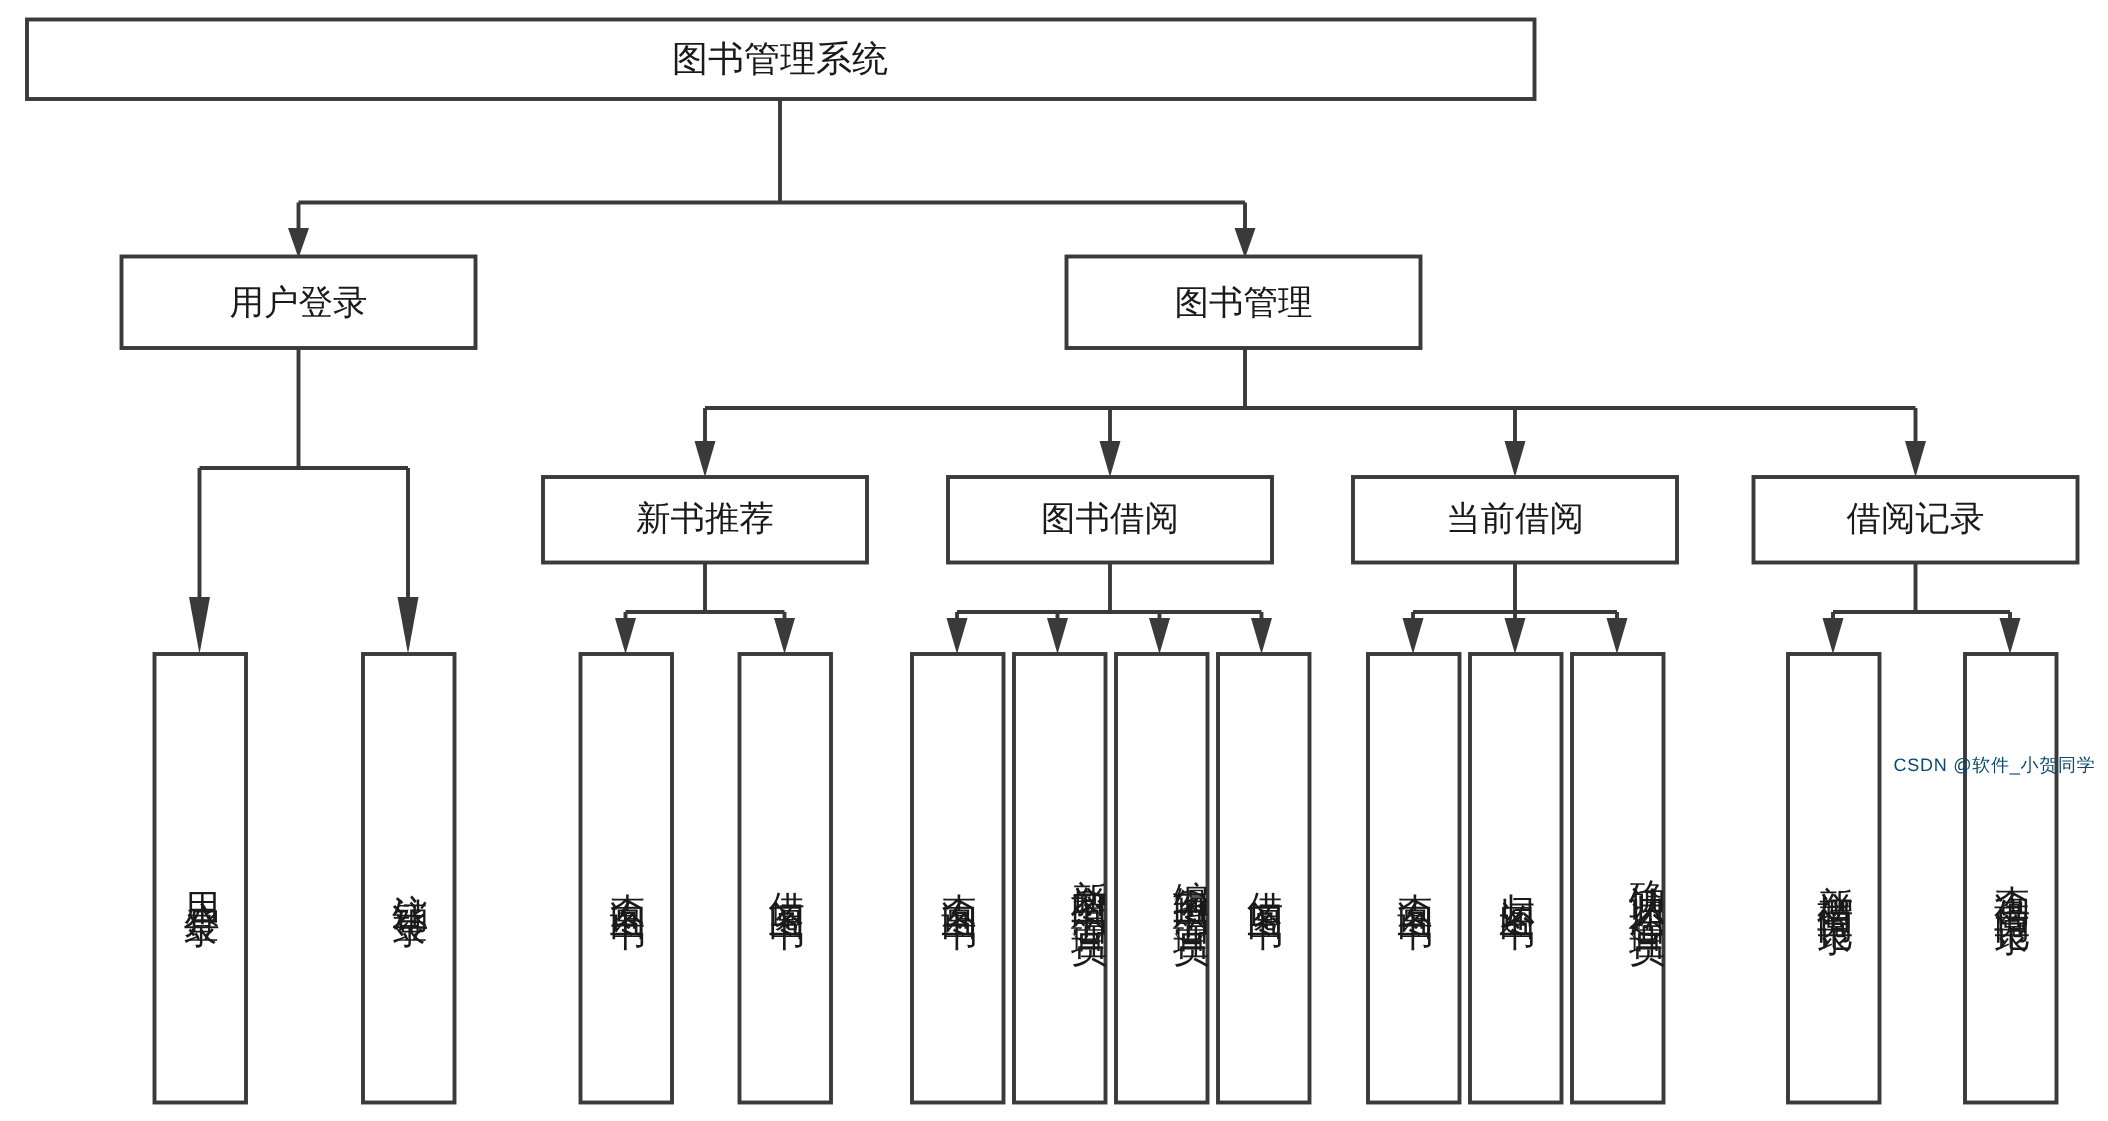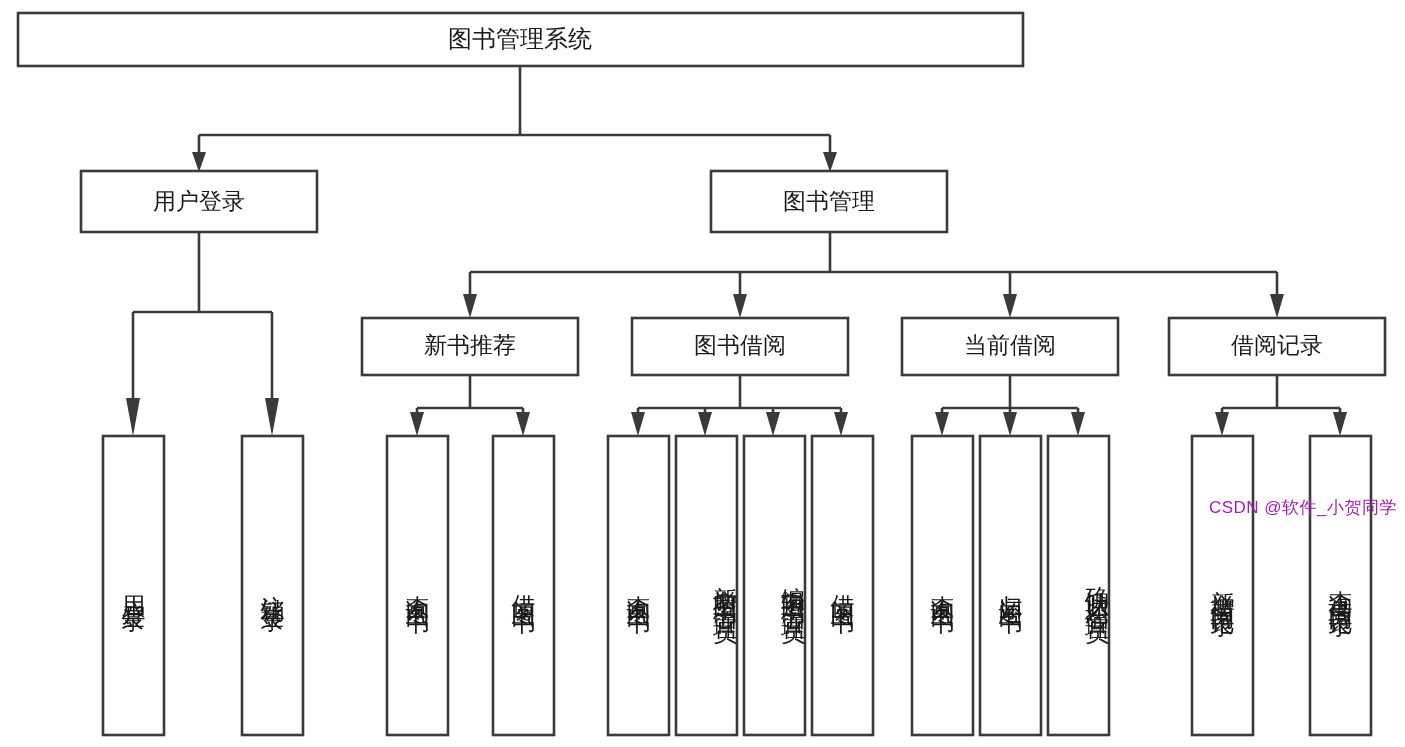--- a/index.html
+++ b/index.html
@@ -68,22 +68,22 @@
     letter-spacing: 5px;
     white-space: nowrap;
     pointer-events: none;
     text-align: center;
   }
   .watermark {
     position: absolute;
     right: 8px;
     bottom: 6px;
     font-family: "Liberation Sans", "DejaVu Sans", sans-serif;
-    font-size: 17px;
-    color: #a21caf;
+    font-size: 12px;
+    color: #0c4a6e;
     white-space: nowrap;
     letter-spacing: 0.5px;
   }
 </style>
 </head>
 <body>
 
 <div id="diagram-root">
 
   <svg class="flow" viewBox="0 0 1405 747" xmlns="http://www.w3.org/2000/svg">

